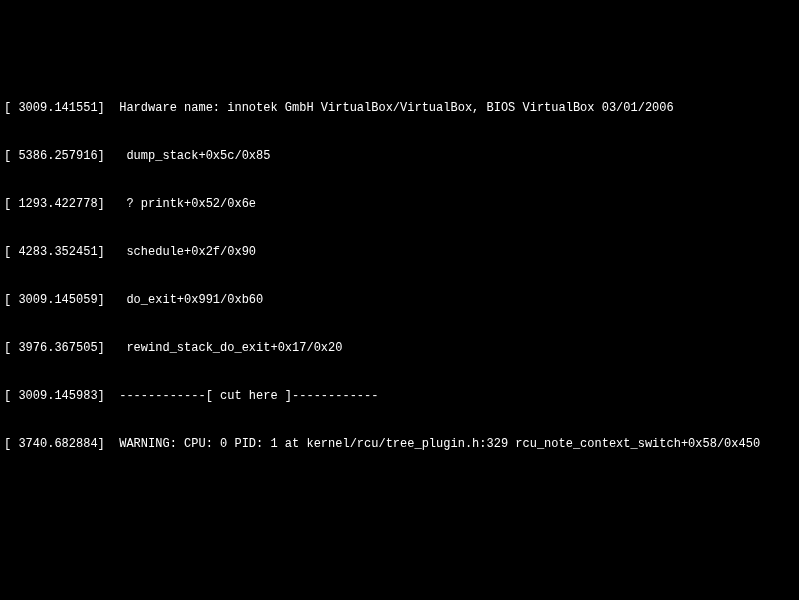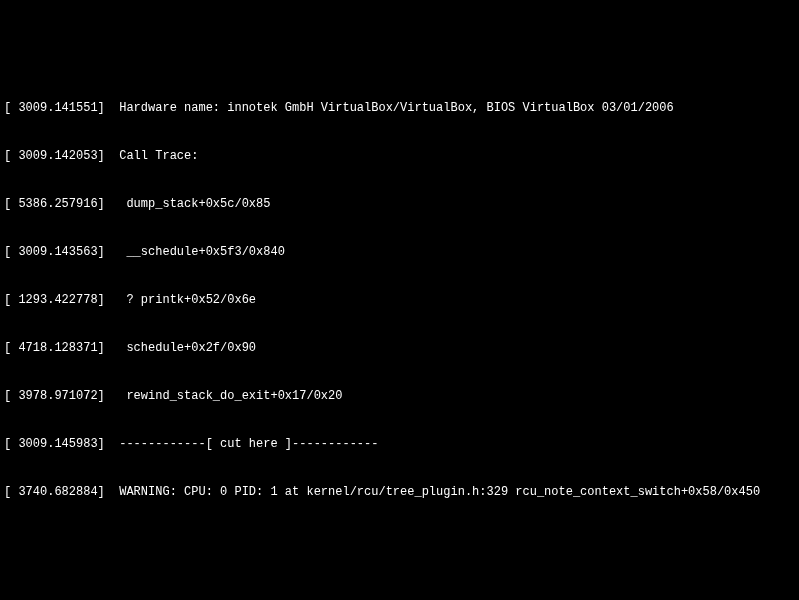--- a/index.html
+++ b/index.html
@@ -28,26 +28,25 @@
       display: block;
     }
   </style>
 </head>
 <body>
 
 
 
 <div class="terminal">
   <span class="line">[ 3009.141551]  Hardware name: innotek GmbH VirtualBox/VirtualBox, BIOS VirtualBox 03/01/2006</span>
-  <span class="line">[ 3009.142053]  Call Trace:</span>
   <span class="line">[ 5386.257916]   dump_stack+0x5c/0x85</span>
-  <span class="line">[ 3009.143563]   __schedule+0x5f3/0x840</span>
   <span class="line">[ 1293.422778]   ? printk+0x52/0x6e</span>
-  <span class="line">[ 4718.128371]   schedule+0x2f/0x90</span>
-  <span class="line">[ 3978.971072]   rewind_stack_do_exit+0x17/0x20</span>
+  <span class="line">[ 4283.352451]   schedule+0x2f/0x90</span>
+  <span class="line">[ 3009.145059]   do_exit+0x991/0xb60</span>
+  <span class="line">[ 3976.367505]   rewind_stack_do_exit+0x17/0x20</span>
   <span class="line">[ 3009.145983]  ------------[ cut here ]------------</span>
   <span class="line">[ 3740.682884]  WARNING: CPU: 0 PID: 1 at kernel/rcu/tree_plugin.h:329 rcu_note_context_switch+0x58/0x450</span>
   
   
   
   
   
   
   
   

